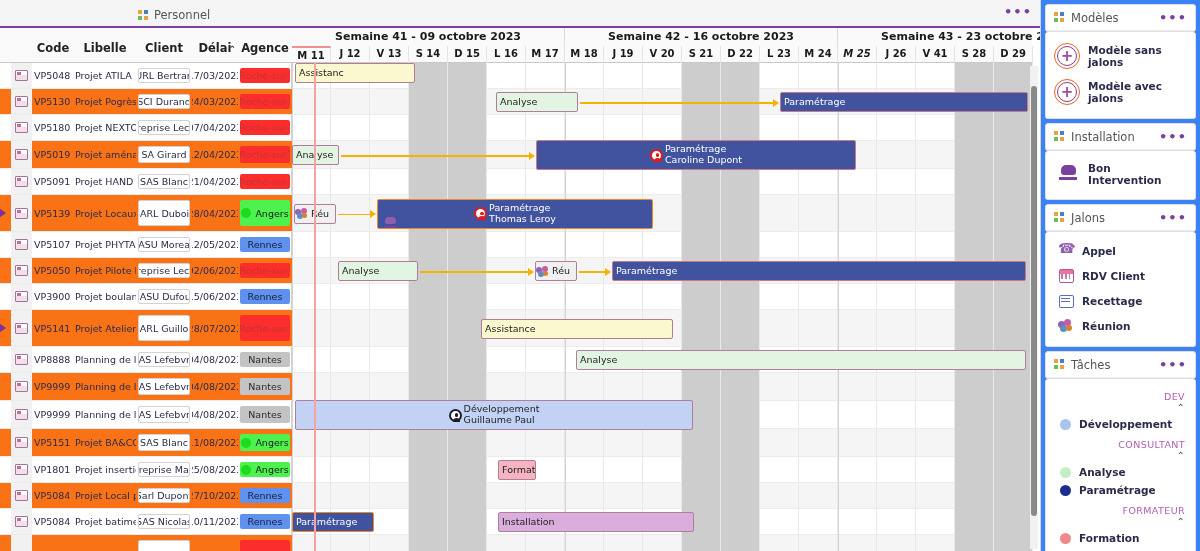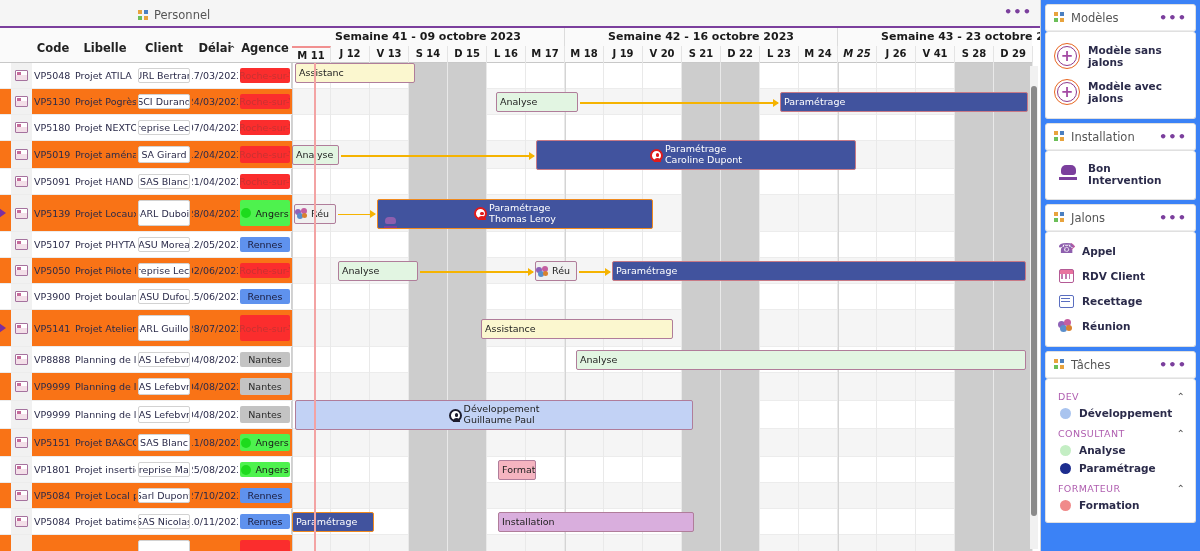--- a/index.html
+++ b/index.html
@@ -269,21 +269,21 @@
   .ic-reu i:nth-child(2){ left:6px; top:1px; width:7px; height:7px; background:#c45ea0; }
   .ic-reu i:nth-child(3){ left:2px; top:7px; width:7px; height:7px; background:#5a8ecb; }
   .ic-reu i:nth-child(4){ left:8px; top:7px; width:6px; height:6px; background:#d8822f; }
 
   .ic-bon { width: 22px; height: 18px; flex:none; position: relative; }
   .ic-bon::before { content:''; position:absolute; left:3px; top:0px; width:15px; height:10px;
     border-radius:5px 5px 3px 3px; background:#7b3f9d; }
   .ic-bon::after { content:''; position:absolute; left:1px; top:12px; width:18px; height:3px;
     background:#7b3f9d; }
 
-  .grp-head { display:flex; align-items:flex-end; padding: 6px 10px 2px 12px; }
+  .grp-head { display:flex; align-items:flex-end; padding: 6px 10px 2px 12px; flex-direction: column; }
   .grp-head .gname { flex:1; font-size: 9.5px; color:#b05fb0; letter-spacing: .4px; }
   .grp-head .gchev { font-size: 10px; color:#555; }
   .task-item { display:flex; align-items:center; gap:8px; padding: 3px 8px 3px 14px;
     font-size: 10.5px; font-weight: bold; color:#2b2b4a; }
   .task-item .tdot { width: 11px; height: 11px; border-radius:50%; flex:none; }
 </style>
 </head>
 <body>
 
 <div id="app">

